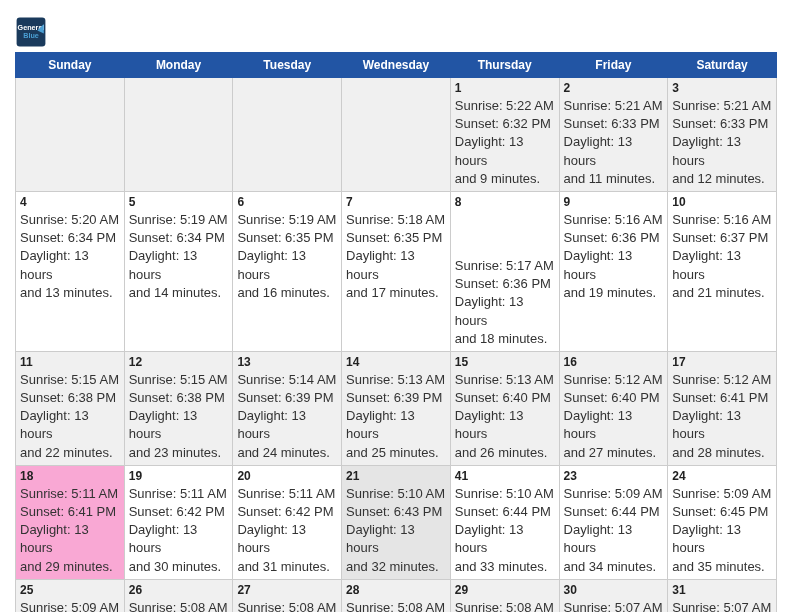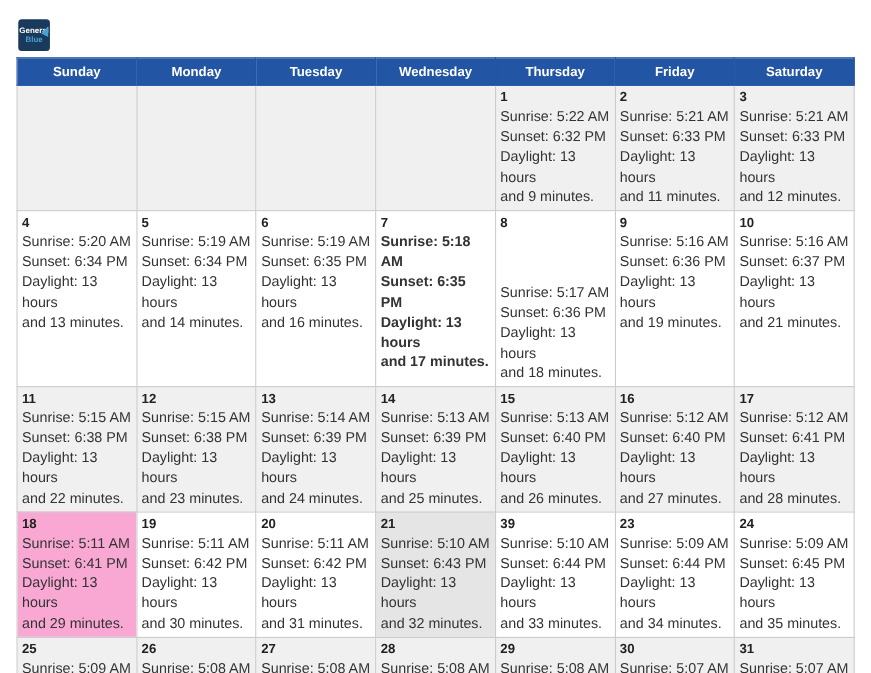--- a/index.html
+++ b/index.html
@@ -158,21 +158,21 @@
         </td>
         <td style="background: rgb(255, 255, 255);">
           <div class="day-number">6</div>
           <div class="cell-info" style="white-space: pre-line;">Sunrise: 5:19 AM
 Sunset: 6:35 PM
 Daylight: 13 hours
 and 16 minutes.</div>
         </td>
         <td style="background: rgb(255, 255, 255);">
           <div class="day-number">7</div>
-          <div class="cell-info" style="white-space: pre-line; font-weight: bold;">Sunrise: 5:18 AM
+          <div class="cell-info" style="white-space: pre-line;">Sunrise: 5:18 AM
 Sunset: 6:35 PM
 Daylight: 13 hours
 and 17 minutes.</div>
         </td>
         <td style="background: rgb(255, 255, 255);">
           <div class="day-number">8</div>
           <div class="cell-info" style="white-space: pre-line; margin-top: 48px;">Sunrise: 5:17 AM
 Sunset: 6:36 PM
 Daylight: 13 hours
 and 18 minutes.</div>
@@ -266,21 +266,21 @@
 and 31 minutes.</div>
         </td>
         <td style="background: #e5e5e5;">
           <div class="day-number">21</div>
           <div class="cell-info" style="white-space: pre-line;">Sunrise: 5:10 AM
 Sunset: 6:43 PM
 Daylight: 13 hours
 and 32 minutes.</div>
         </td>
         <td style="background: rgb(255, 255, 255);">
-          <div class="day-number">39</div>
+          <div class="day-number">41</div>
           <div class="cell-info" style="white-space: pre-line;">Sunrise: 5:10 AM
 Sunset: 6:44 PM
 Daylight: 13 hours
 and 33 minutes.</div>
         </td>
         <td style="background: rgb(255, 255, 255);">
           <div class="day-number">23</div>
           <div class="cell-info" style="white-space: pre-line;">Sunrise: 5:09 AM
 Sunset: 6:44 PM
 Daylight: 13 hours

